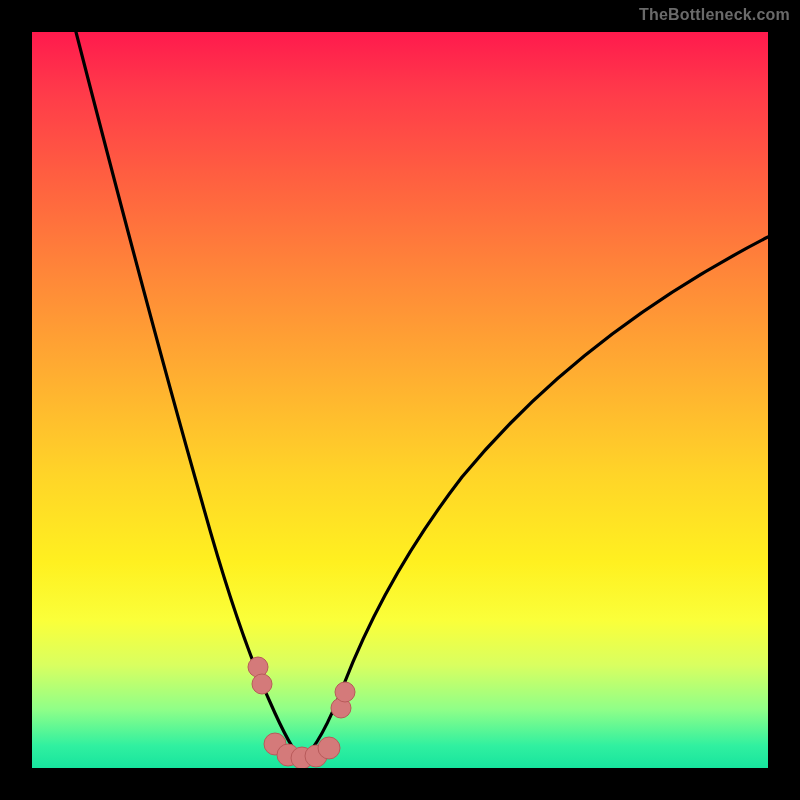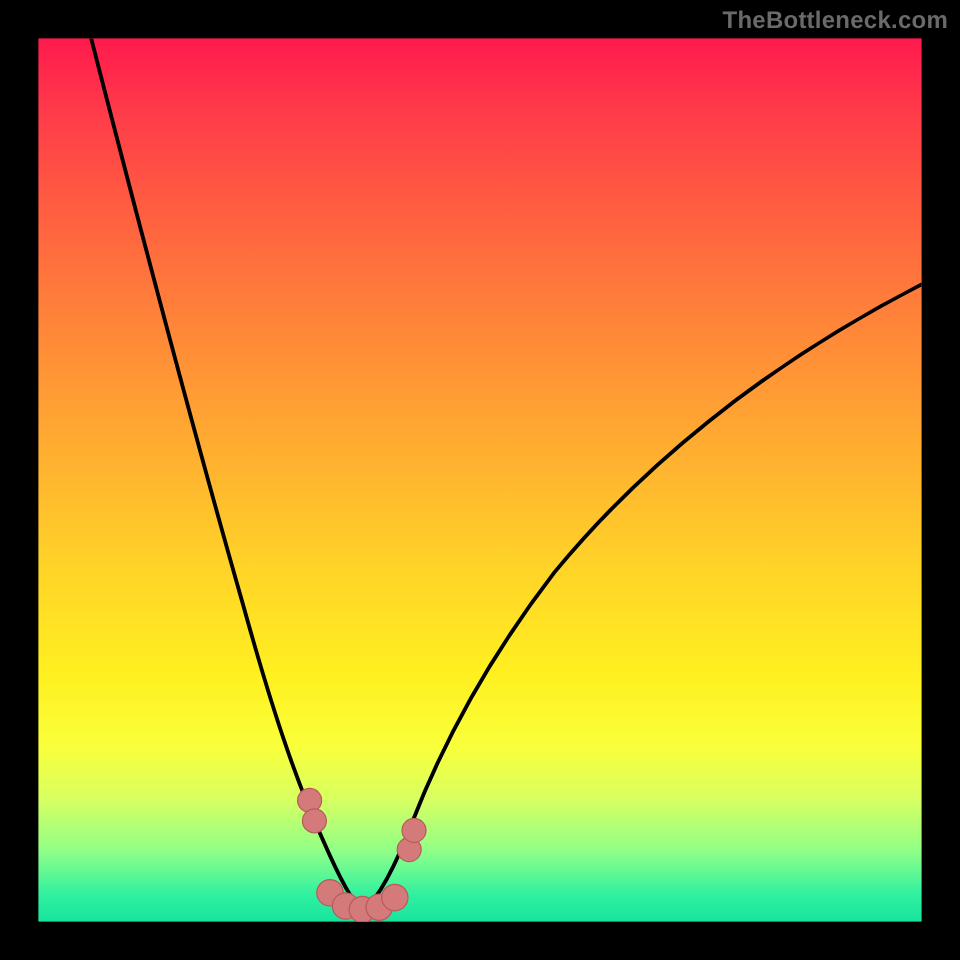--- a/index.html
+++ b/index.html
@@ -47,21 +47,21 @@
     top: 0;
     left: 0;
     width: 736px;
     height: 736px;
   }
   .watermark {
     position: absolute;
     top: 6px;
     right: 10px;
     color: #6a6a6a;
-    font-size: 20px;
+    font-size: 16px;
     font-weight: 600;
     letter-spacing: 0.2px;
     user-select: none;
   }
 </style>
 </head>
 <body>
 
 <div class="frame">
 

